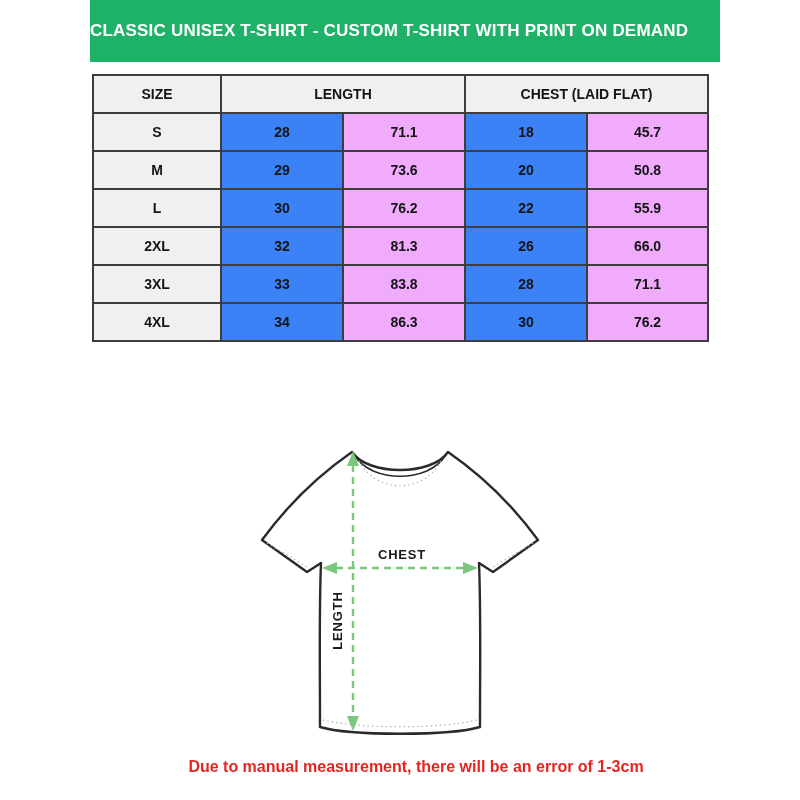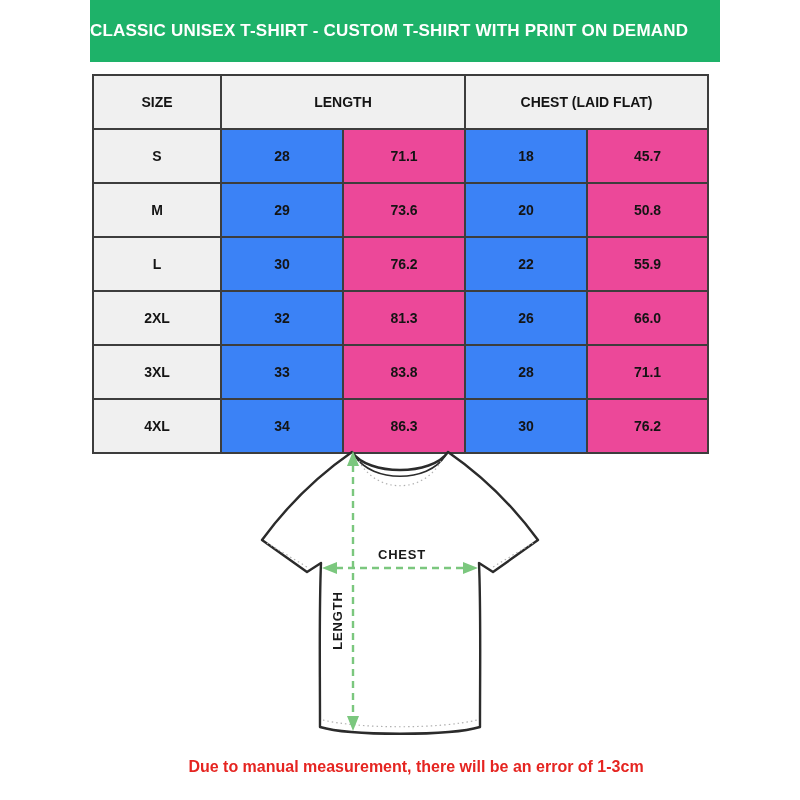--- a/index.html
+++ b/index.html
@@ -10,27 +10,27 @@
   .banner{position:absolute;left:90px;top:0;width:630px;height:62px;
           display:flex;align-items:center;
           color:#ffffff;font-weight:bold;font-size:17px;letter-spacing:.2px;
           text-align:center;}
 
   
   .size-table-wrap{position:absolute;left:92px;top:74px;}
   table.size-table{border-collapse:collapse;table-layout:fixed;width:615px;
                    border:2px solid #3d3d3d;}
   table.size-table th,table.size-table td{
-      border:2px solid #3d3d3d;height:36px;padding:8px;
+      border:2px solid #3d3d3d;height:36px;padding:0;
       text-align:center;vertical-align:middle;
       font-weight:bold;font-size:14px;color:#141414;}
   th.hd{background:#f0f0f0;}
   td.c-size{background:#f0f0f0;}
   td.c-in{background:#3b82f6;}
-  td.c-cm{background:#ec4899;margin-left:22px;}
+  td.c-cm{background:#f0abfc;margin-left:22px;}
 
   
   .tshirt-svg{position:absolute;left:244px;top:438px;}
   .dim-label{position:absolute;font-weight:bold;font-size:13px;color:#1a1a1a;
              letter-spacing:.8px;text-align:center;}
   .width-label{left:362px;top:547px;width:80px;}
   .length-label{left:297px;top:613px;width:80px;transform:rotate(-90deg);}
 
   
   .note{position:absolute;left:16px;top:758px;width:800px;text-align:center;

